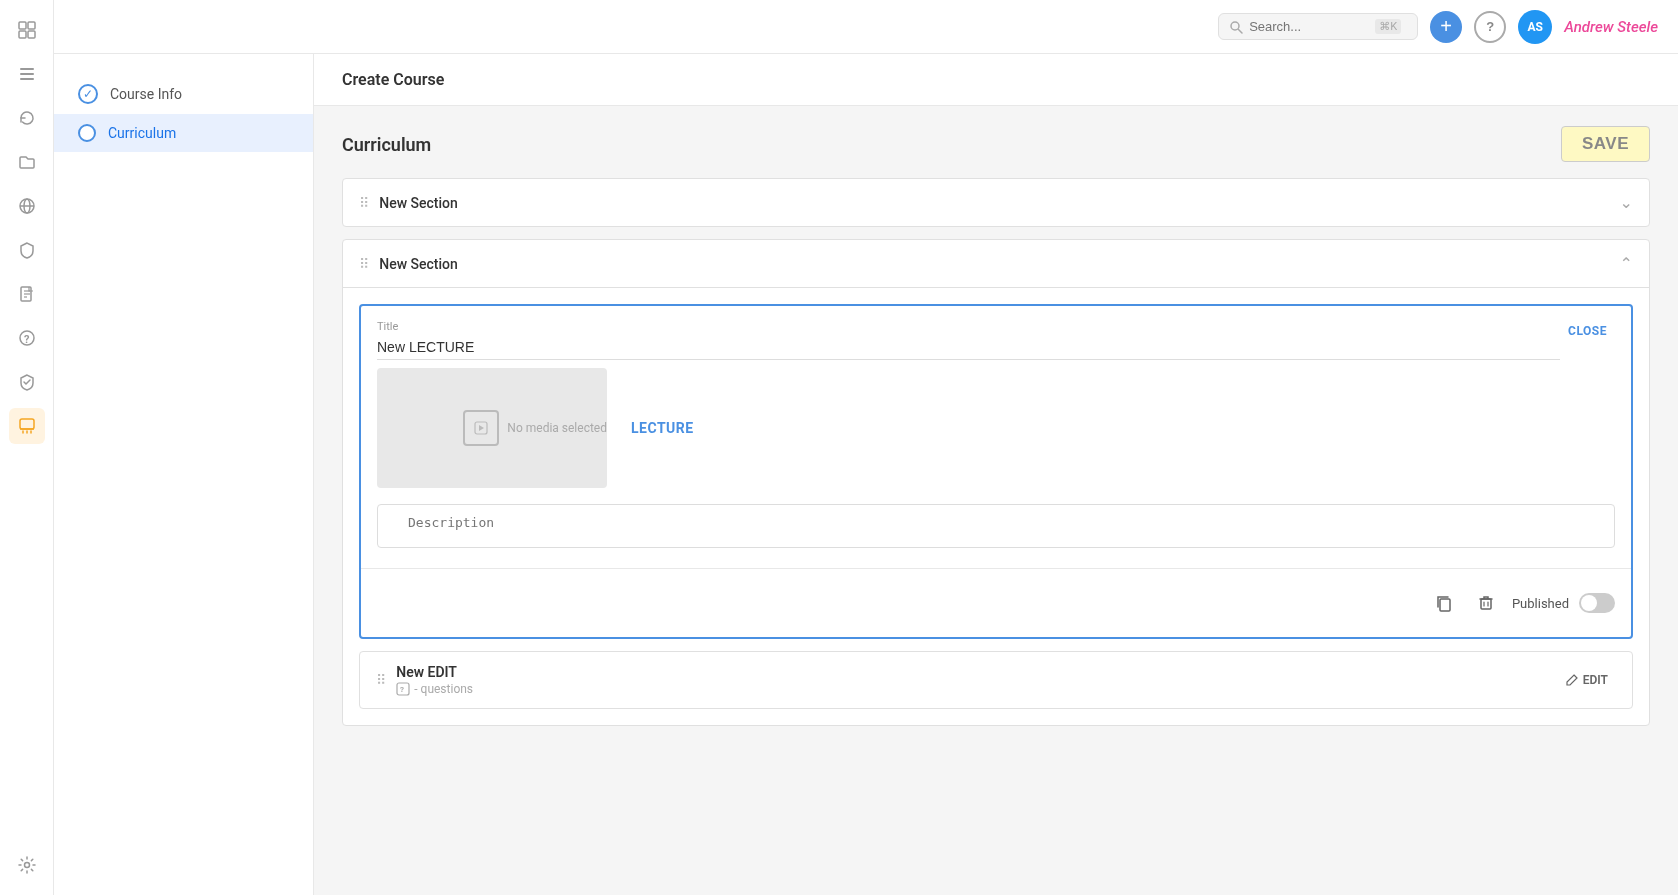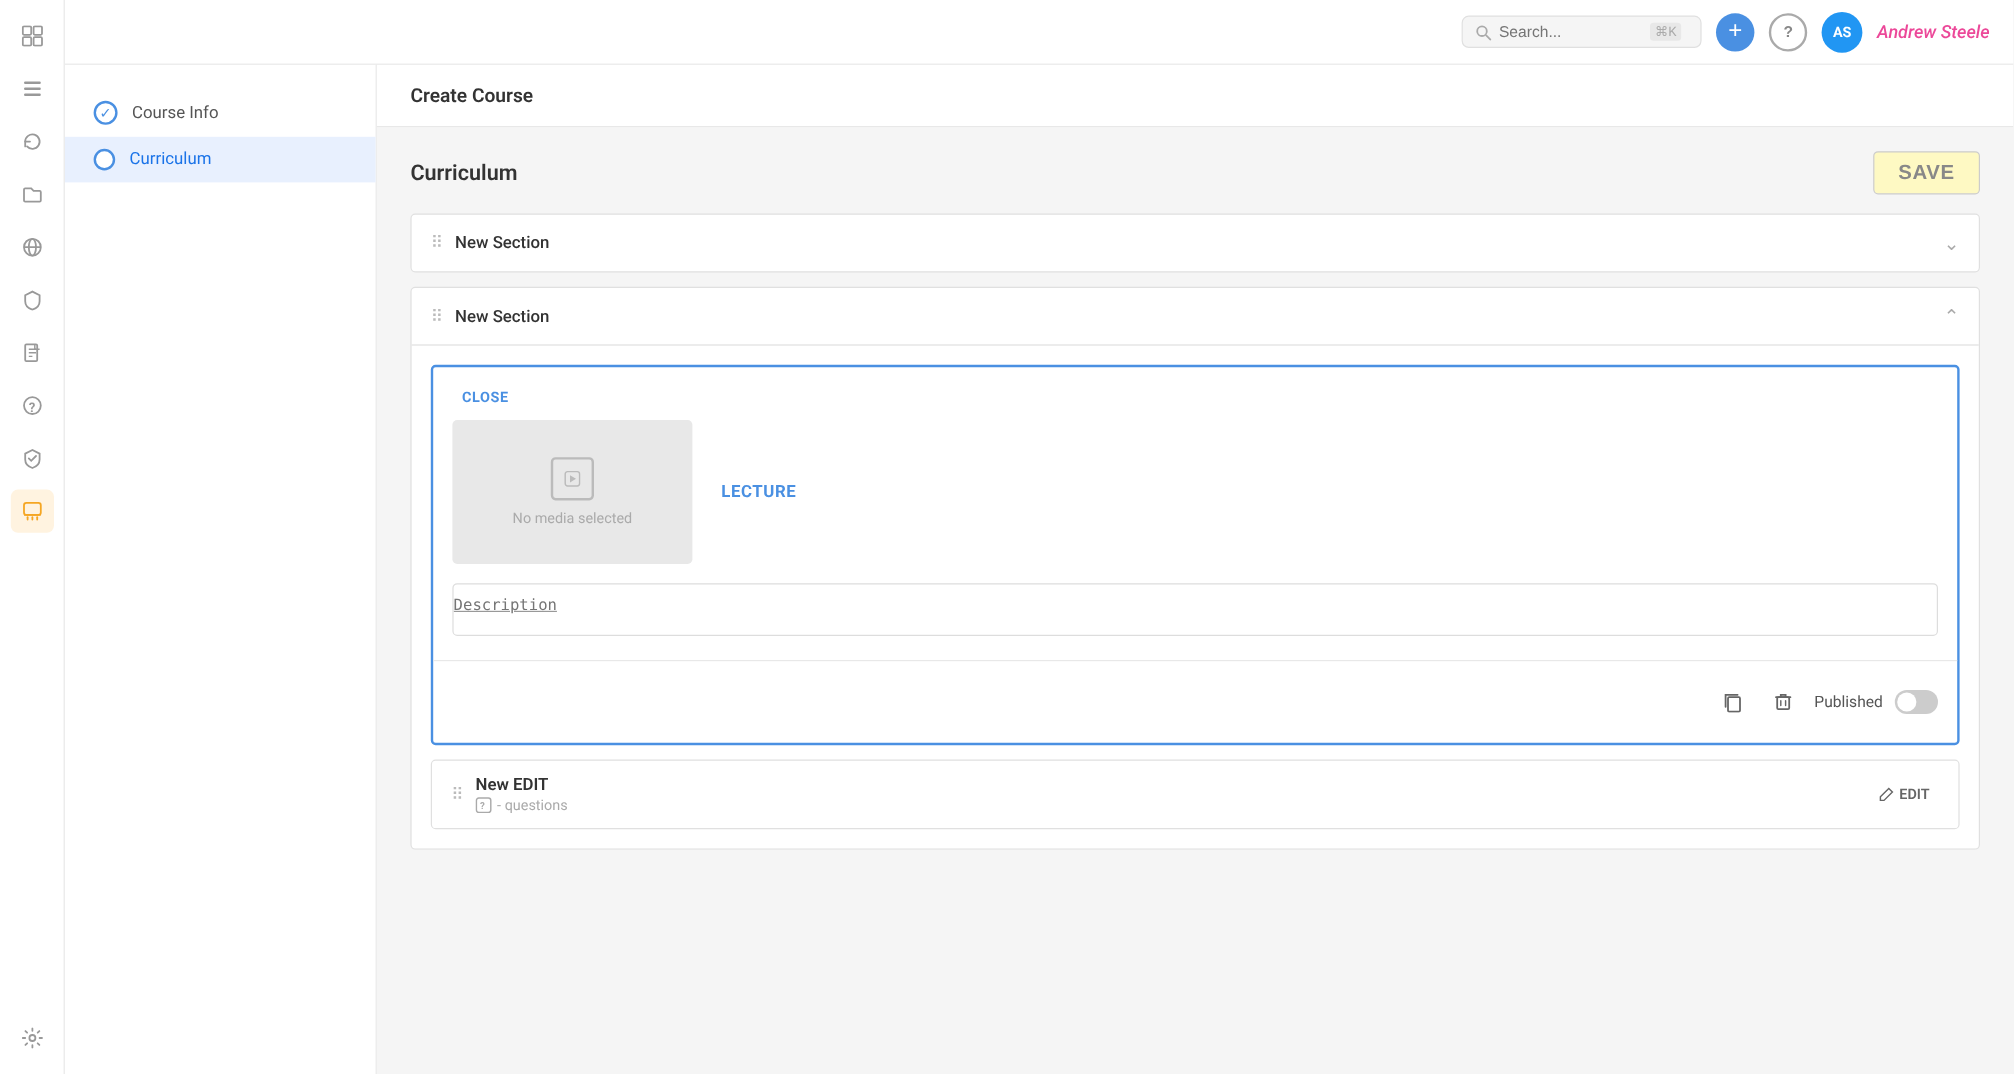--- a/index.html
+++ b/index.html
@@ -301,28 +301,28 @@
     }
 
     
     .media-area {
       display: flex;
       align-items: center;
       gap: 16px;
       padding: 0 16px 16px;
     }
     .media-placeholder {
-      width: 200px;
+      width: 230px;
       height: 120px;
       background: #e8e8e8;
       border-radius: 4px;
       display: flex;
-      flex-direction: column;
-      align-items: center;
-      justify-content: center;
+      flex-direction: row;
+      align-items: center;
+      justify-content: flex-end;
       gap: 8px;
       color: #aaa;
     }
     .media-play-icon {
       width: 36px;
       height: 36px;
       border: 2px solid #bbb;
       border-radius: 4px;
       display: flex;
       align-items: center;
@@ -344,27 +344,26 @@
     }
 
     
     .description-area {
       padding: 0 16px 16px;
     }
     .description-input {
       width: 100%;
       border: 1px solid #ddd;
       border-radius: 4px;
-      padding: 10px 0;
+      padding: 10px 30px;
       font-size: 13px;
       color: #999;
       outline: none;
       resize: none;
       height: 44px;
-      text-decoration: underline;
     }
 
     
     .lecture-footer {
       border-top: 1px solid #e8e8e8;
       padding: 18px 16px;
       display: flex;
       align-items: center;
       justify-content: flex-end;
       gap: 10px;
@@ -585,20 +584,24 @@
           <div class="section-header">
             <span class="drag-handle">⠿</span>
             <span class="section-name">New Section</span>
             <span class="chevron">⌃</span>
           </div>
 
           <div class="section-expanded">
 
             <div class="lecture-card">
               <div class="lecture-header">
+                <div class="lecture-title-section">
+                  <div class="lecture-title-label">Title</div>
+                  <input class="lecture-title-input" type="text" value="New LECTURE" style="">
+                </div>
                 <span class="close-btn">CLOSE</span>
               </div>
 
 
               <div class="media-area">
                 <div class="media-placeholder">
                   <div class="media-play-icon">
                     <svg width="14" height="14" viewBox="0 0 14 14" fill="none">
                       <rect x="1" y="1" width="12" height="12" rx="2" stroke="#bbb" stroke-width="1.2"></rect>
                       <polygon points="5,4 5,10 10,7" fill="#bbb"></polygon>

